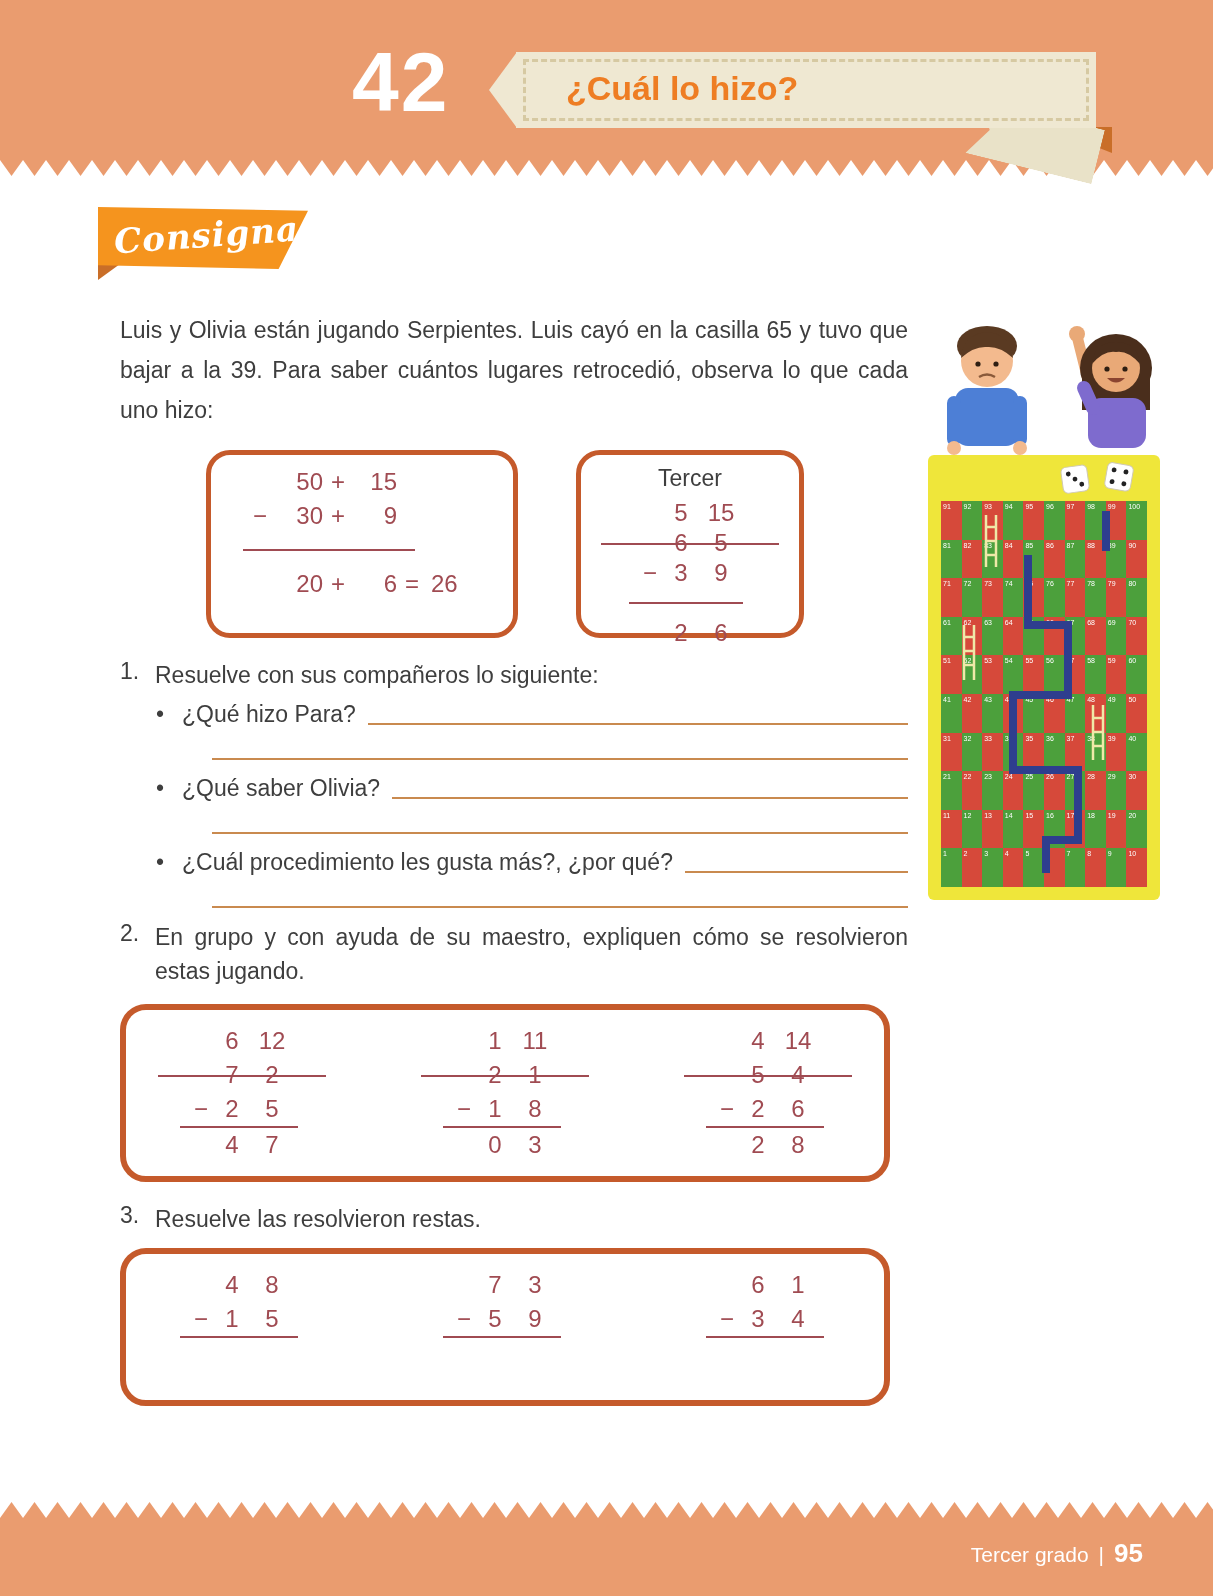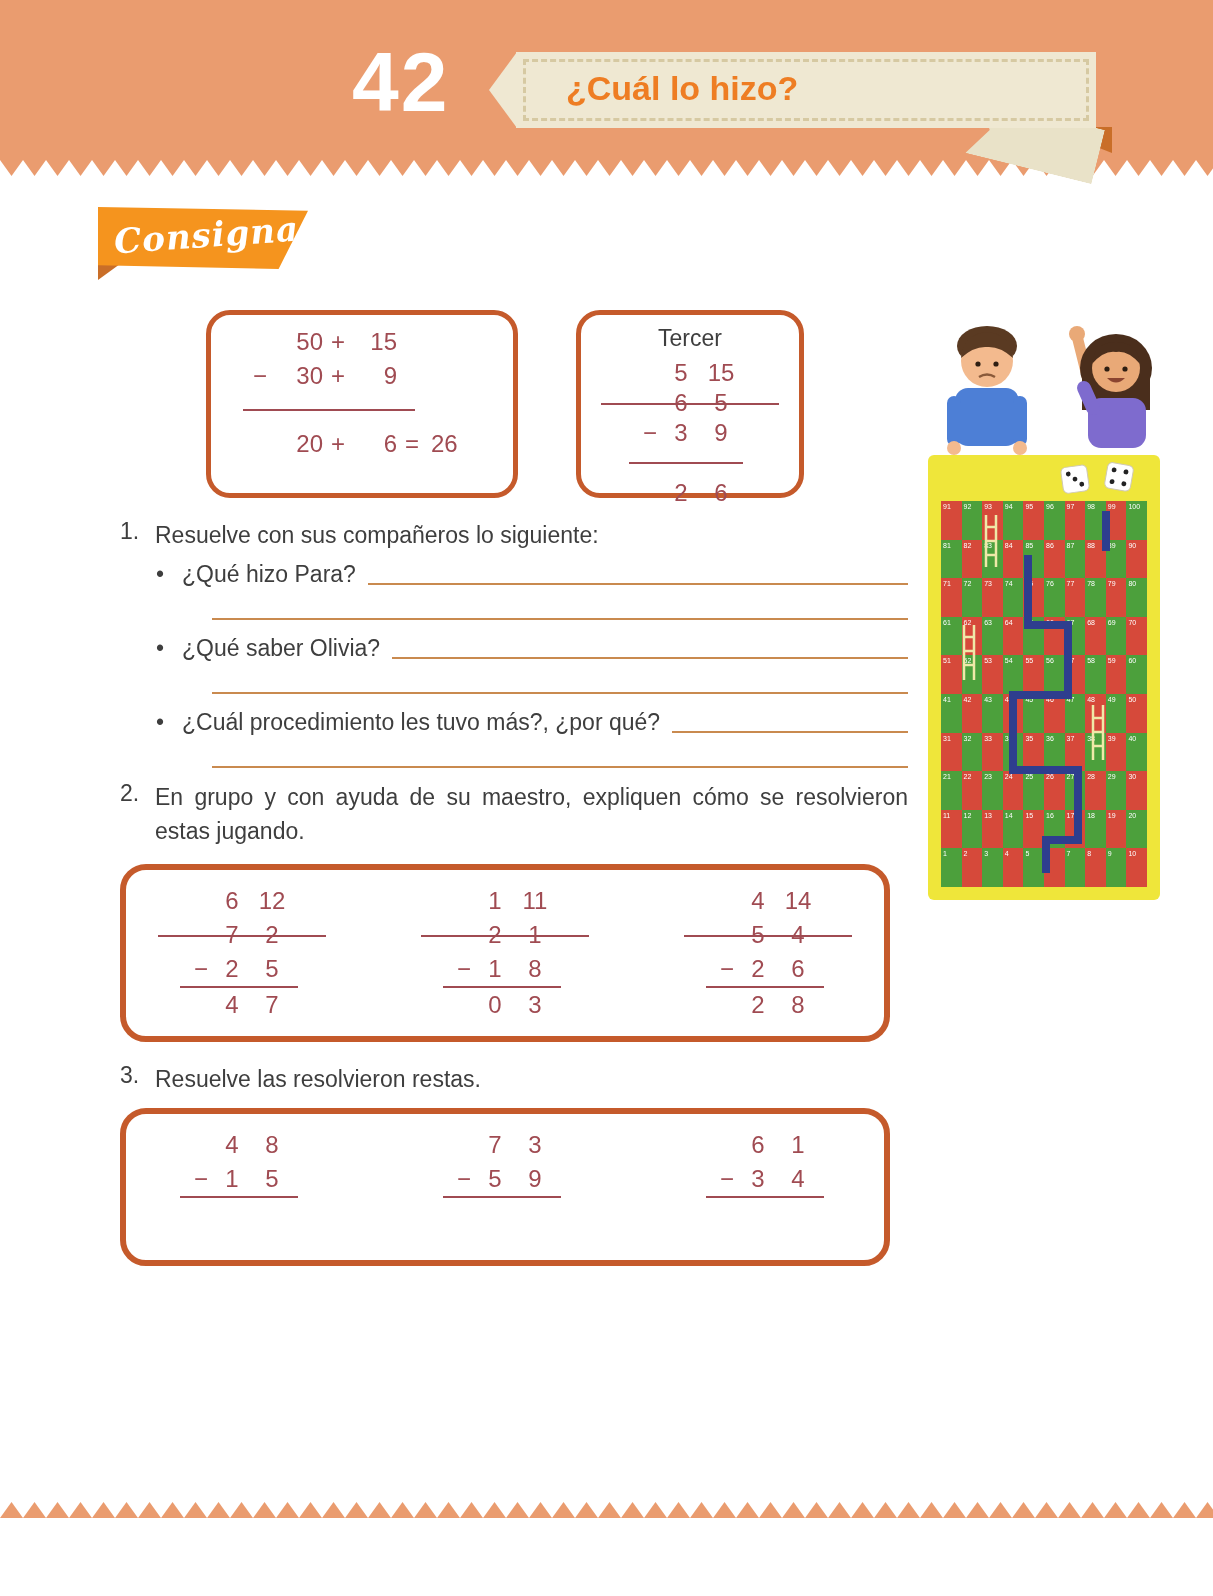--- a/index.html
+++ b/index.html
@@ -124,20 +124,21 @@
     <div class="banner-title">¿Cuál lo hizo?</div>
   </div>
 
   <div class="consigna-fold"></div>
   <div class="consigna">
     <div class="consigna-text">Consigna</div>
   </div>
 
   <div class="content">
 
+    <p class="problem">Luis y Olivia están jugando Serpientes. Luis cayó en la casilla 65 y tuvo que bajar a la 39. Para saber cuántos lugares retrocedió, observa lo que cada uno hizo:</p>
 
     <div class="work-row">
 
       <div class="work-box box-luis">
         <div class="math math-col luis">
           <div class="mrow">
             <span class="lc s"></span>
             <span class="lc n">50</span>
             <span class="lc op">+</span>
             <span class="lc n2">15</span>
@@ -214,21 +215,21 @@
         <div class="bullet-row">
           <span class="dot">•</span>
           <span class="blabel">¿Qué saber Olivia?</span>
           <span class="wline"></span>
         </div>
         <div class="wline-full"></div>
       </div>
       <div class="bgroup">
         <div class="bullet-row">
           <span class="dot">•</span>
-          <span class="blabel">¿Cuál procedimiento les tuvo más?, ¿por qué?</span>
+          <span class="blabel">¿Cuál procedimiento les gusta más?, ¿por qué?</span>
           <span class="wline"></span>
         </div>
         <div class="wline-full"></div>
       </div>
     </div>
 
     <div class="qline q2">
       <span class="qnum">2.</span>
       <span class="qtext">En grupo y con ayuda de su maestro, expliquen cómo se resolvieron estas jugando.</span>
     </div>
@@ -531,14 +532,21 @@
   </div>
 
   <svg class="zz-bottom" width="1213" height="16">
     <defs>
       <pattern id="zzu" width="23" height="16" patternUnits="userSpaceOnUse">
         <polygon points="11.5,0 23,16 0,16" fill="#EA9C6F"></polygon>
       </pattern>
     </defs>
     <rect width="1213" height="16" fill="url(#zzu)"></rect>
   </svg>
+  <div class="bottom-band">
+    <div class="footer-text">
+      <span>Tercer grado</span>
+      <span class="footer-sep">|</span>
+      <span class="footer-page">95</span>
+    </div>
+  </div>
 
 </div>
 
 </body></html>

